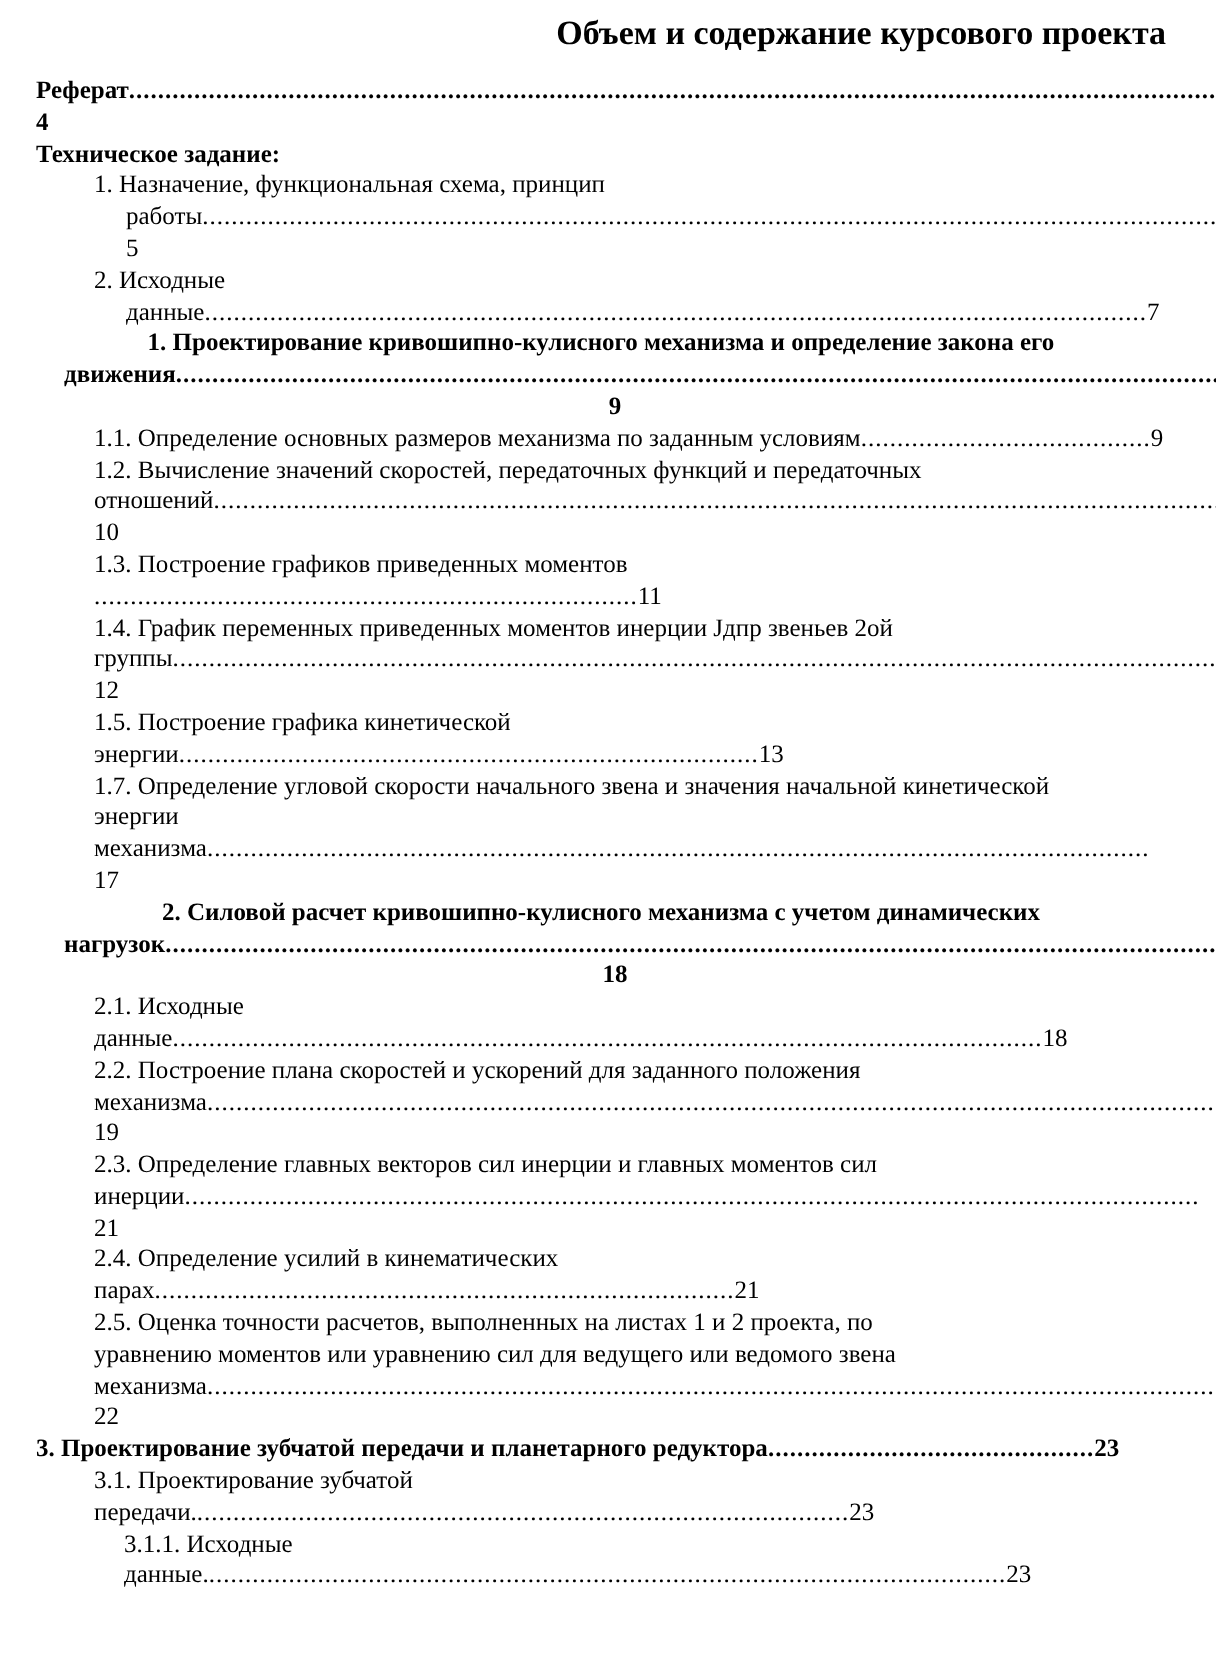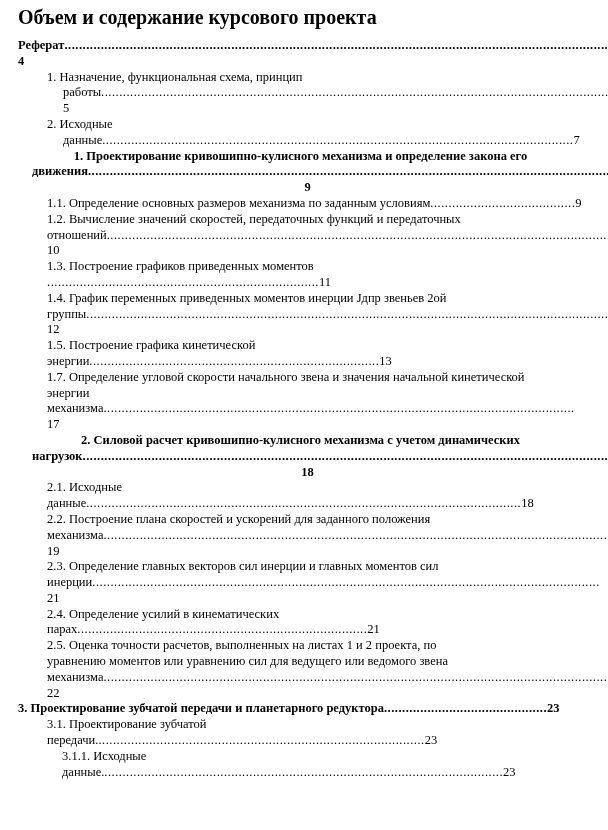--- a/index.html
+++ b/index.html
@@ -10,22 +10,22 @@
   }
   .page {
     box-sizing: border-box;
     width: 608px; height: 830px;
     padding: 8px 25px 4px 18px;
     overflow: hidden;
     background: #fff;
   }
   .title {
     font-weight: bold;
-    text-align: left;
-    font-size: 20px;
+    text-align: right;
+    font-size: 17px;
     line-height: 18px;
     margin: 0 0 12px 0;
   }
   .entry {
     white-space: pre-wrap;
     line-height: 15.8px;
   }
   .entry .dots { word-break: break-all; letter-spacing: 0.5px; }
   .lvl0 { padding-left: 0; }
   .lvl1 { padding-left: 29px; }
@@ -34,20 +34,21 @@
   .lvl0.hang { padding-left: 14px; text-indent: -14px; text-align: center; }
   .lvl1.hang { padding-left: 45px; text-indent: -16px; }
 </style>
 </head>
 <body>
 
 <div class="page">
   <div class="title">Объем и содержание курсового проекта</div>
   <div id="toc">
       <div class="entry lvl0 bold"><span class="txt">Реферат</span><span class="dots">......................................................................................................................................................</span><span class="pg">4</span></div>
+      <div class="entry lvl0 bold"><span class="txt">Техническое задание:</span></div>
       <div class="entry lvl1 hang"><span class="txt">1. Назначение, функциональная схема, принцип
 работы</span><span class="dots">............................................................................................................................................</span><span class="pg">5</span></div>
       <div class="entry lvl1 hang"><span class="txt">2. Исходные данные</span><span class="dots">..................................................................................................................................</span><span class="pg">7</span></div>
       <div class="entry lvl0 bold hang"><span class="txt">1. Проектирование кривошипно-кулисного механизма и определение закона его
 движения</span><span class="dots">......................................................................................................................................................</span><span class="pg">9</span></div>
       <div class="entry lvl1"><span class="txt">1.1. Определение основных размеров механизма по заданным условиям</span><span class="dots">........................................</span><span class="pg">9</span></div>
       <div class="entry lvl1"><span class="txt">1.2. Вычисление значений скоростей, передаточных функций и передаточных
 отношений</span><span class="dots">............................................................................................................................................</span><span class="pg">10</span></div>
       <div class="entry lvl1"><span class="txt">1.3. Построение графиков приведенных моментов </span><span class="dots">...........................................................................</span><span class="pg">11</span></div>
       <div class="entry lvl1"><span class="txt">1.4. График переменных приведенных моментов инерции Jдпр звеньев 2ой

